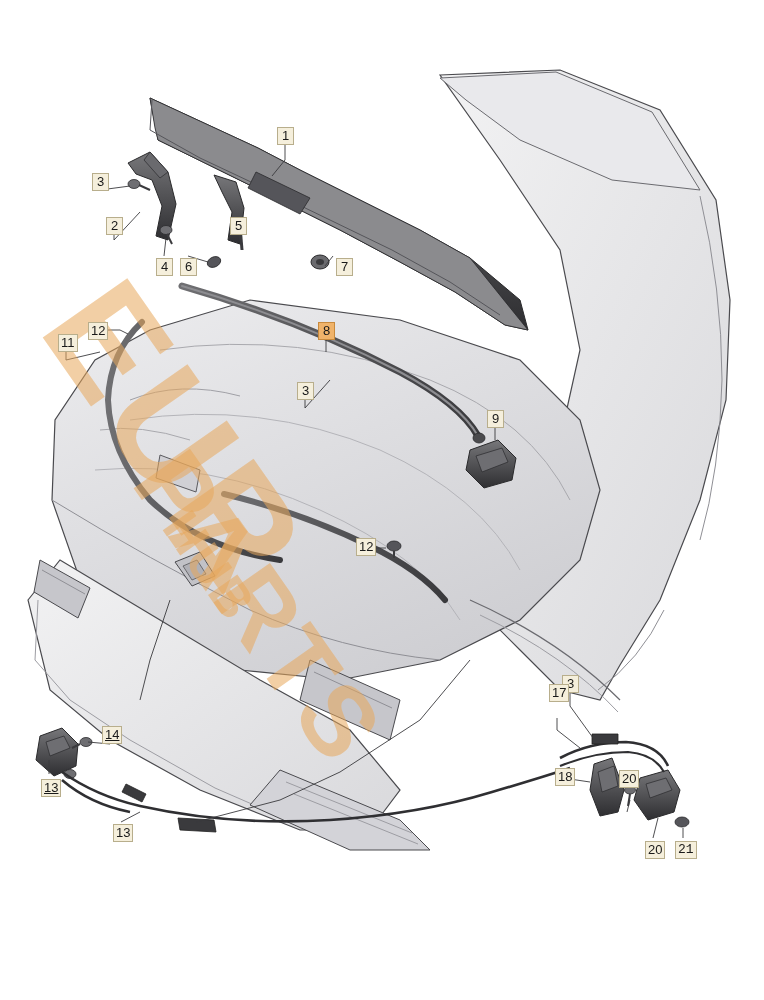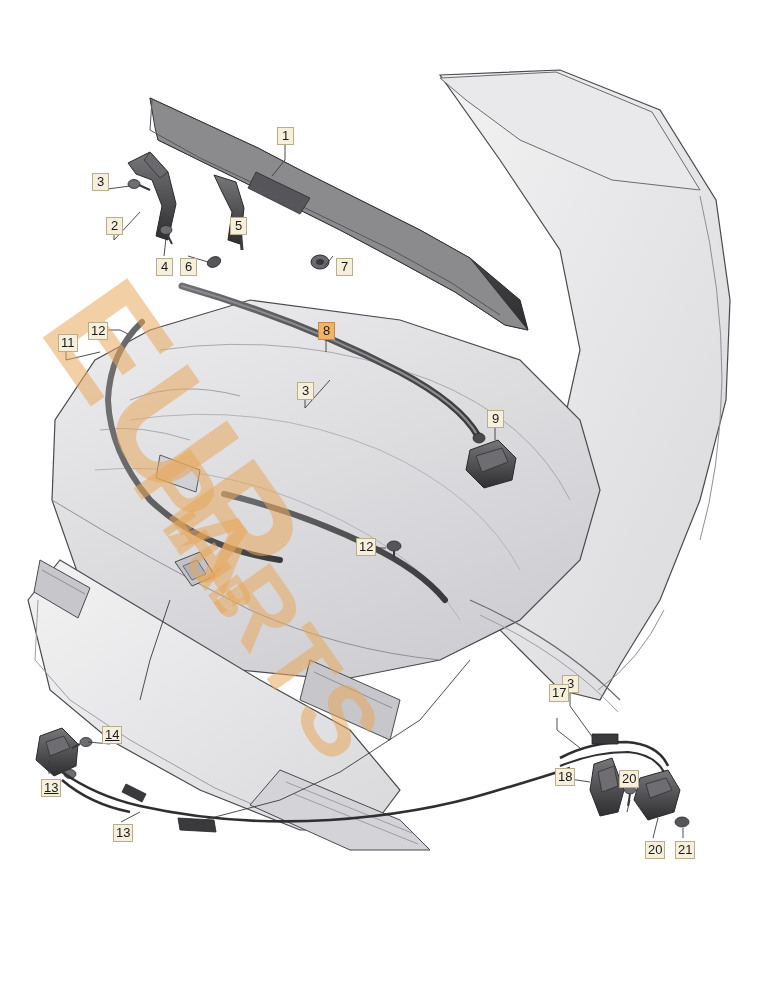--- a/index.html
+++ b/index.html
@@ -287,16 +287,16 @@
       <div class="callout" style="left: 487px; top: 410px;">9</div>
       <div class="callout" style="left: 356px; top: 538px;">12</div>
       <div class="callout" style="left: 562px; top: 675px;">3</div>
       <div class="callout" style="left: 549px; top: 684px;">17</div>
       <div class="callout" style="left: 102px; top: 726px; text-decoration: underline;">14</div>
       <div class="callout" style="left: 555px; top: 768px;">18</div>
       <div class="callout" style="left: 41px; top: 779px; text-decoration: underline;">13</div>
       <div class="callout" style="left: 619px; top: 770px;">20</div>
       <div class="callout" style="left: 113px; top: 824px;">13</div>
       <div class="callout" style="left: 645px; top: 841px;">20</div>
-      <div class="callout" style="left: 675px; top: 841px;">21</div>
+      <div class="callout" style="left: 675px; top: 841px; font-family: Liberation Mono, monospace;">21</div>
     </div>
 
 </div>
 
 </body></html>

